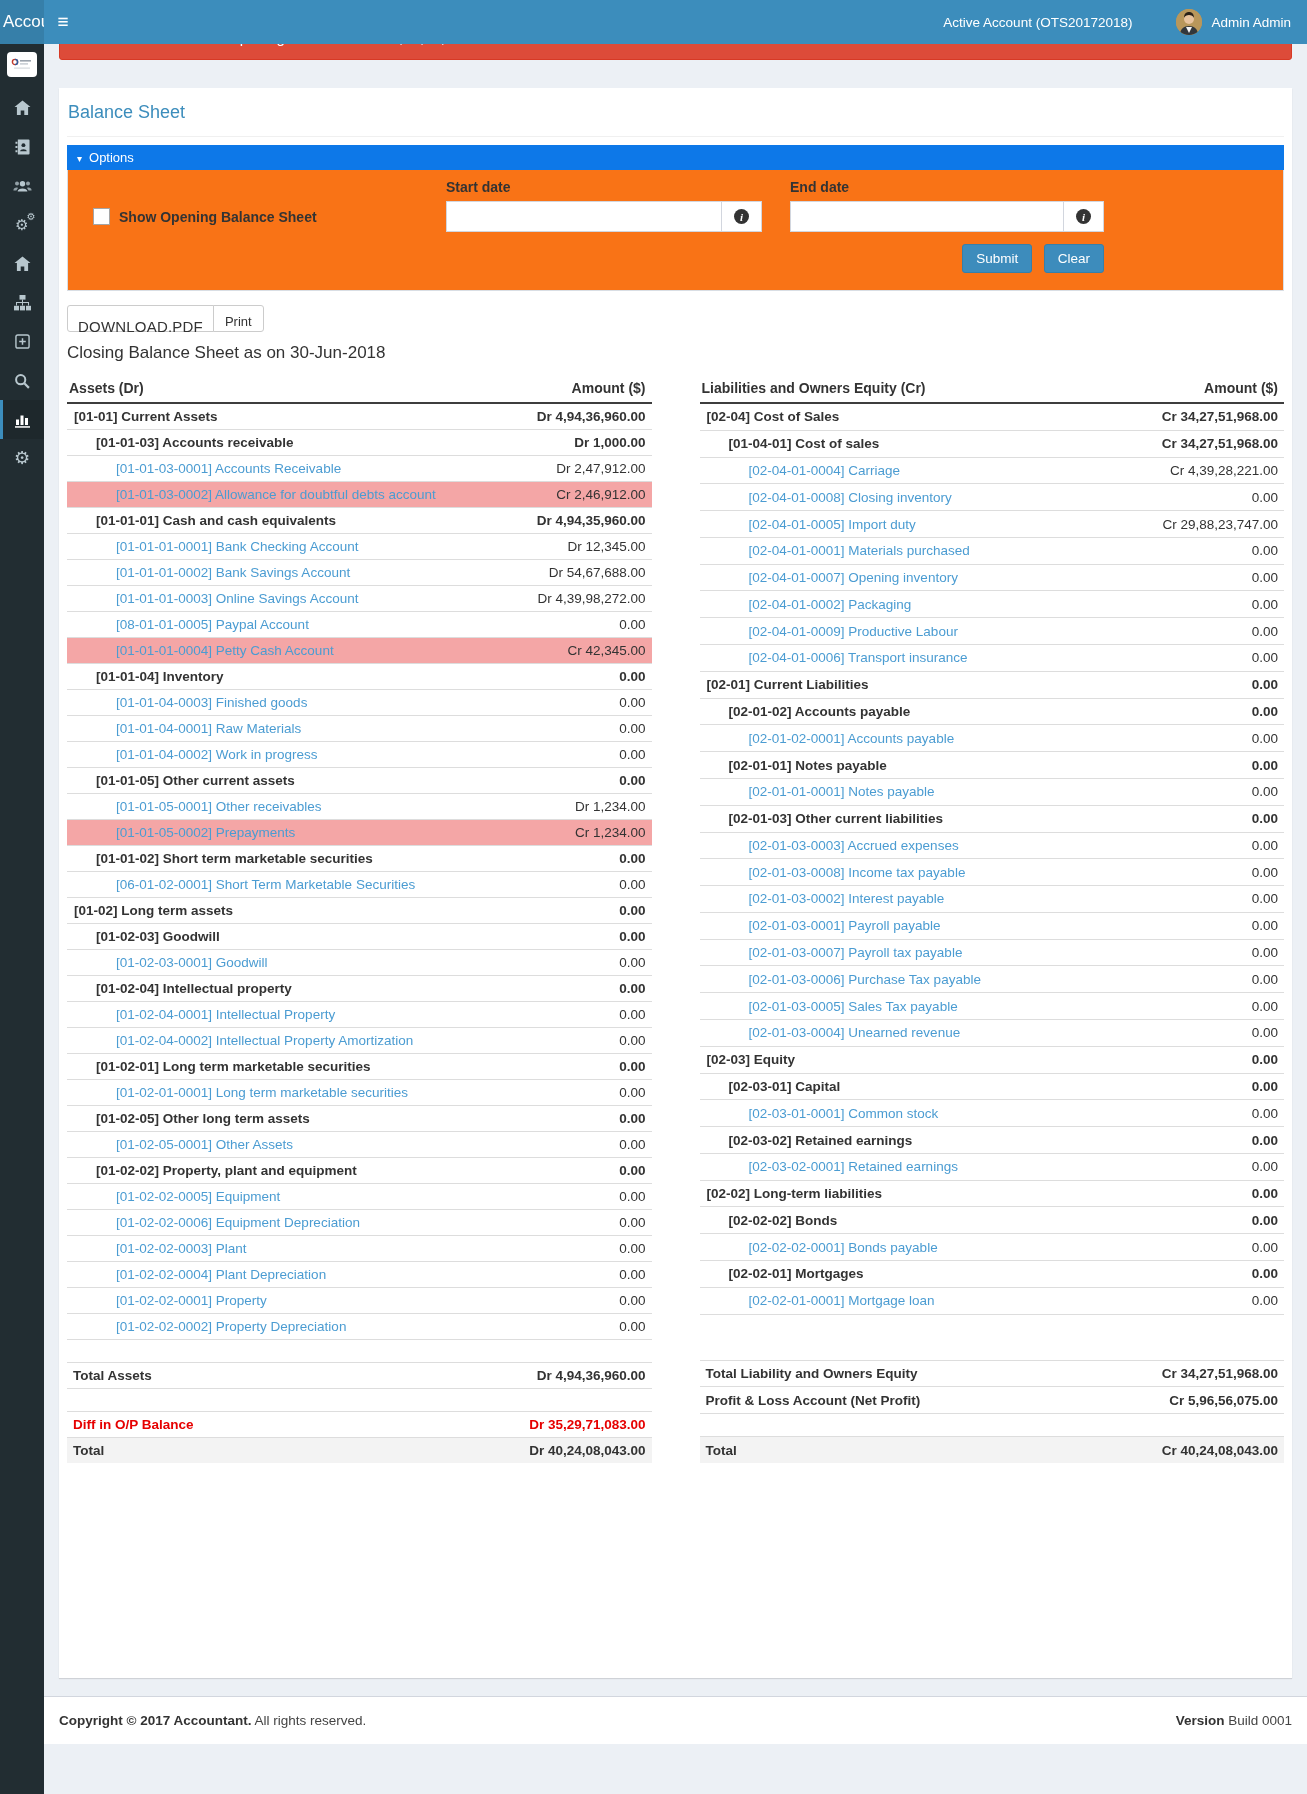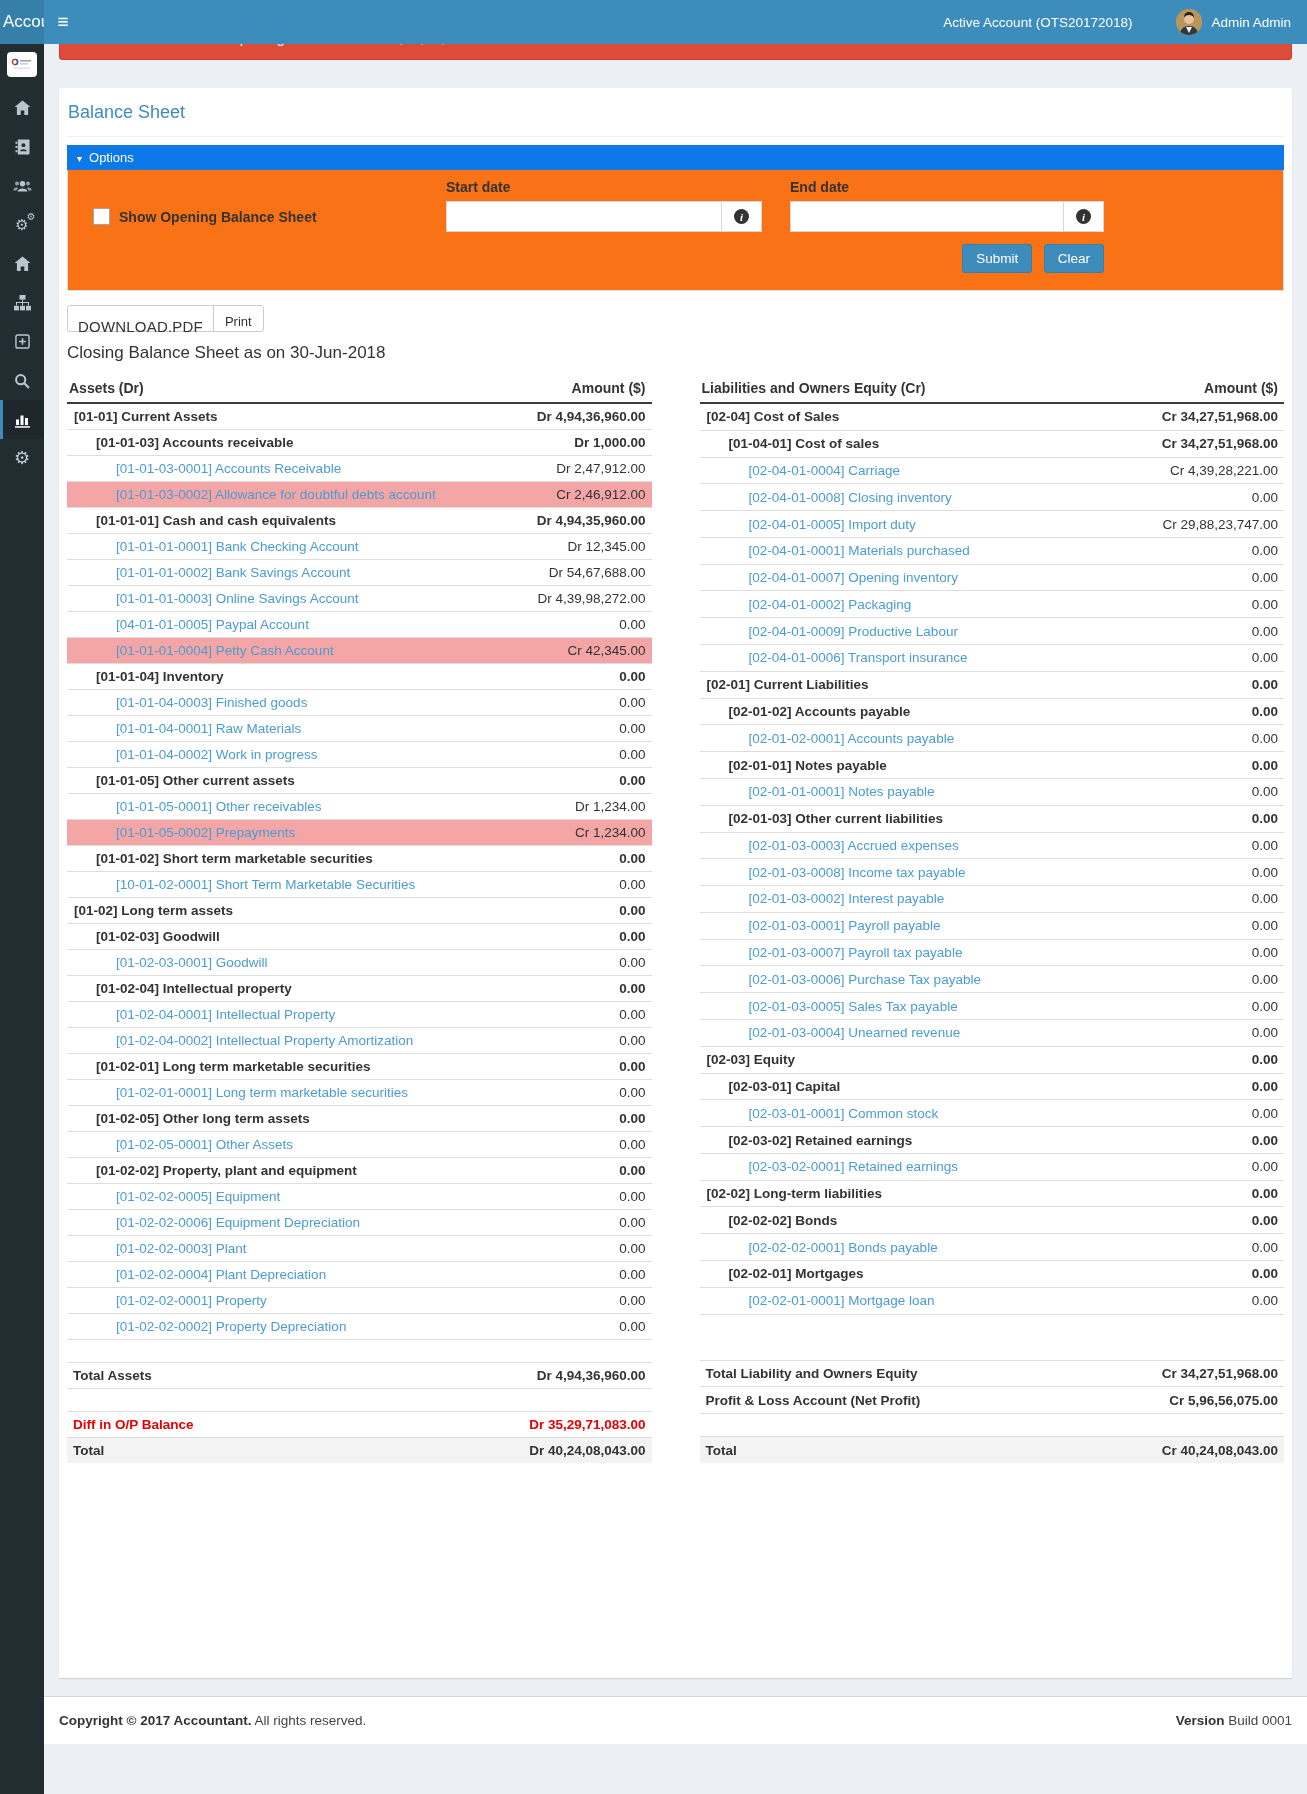--- a/index.html
+++ b/index.html
@@ -304,21 +304,21 @@
             </tr>
             <tr class="lvl3">
               <td class="lbl"><a href="#">[01-01-01-0002] Bank Savings Account</a></td>
               <td class="amount">Dr 54,67,688.00</td>
             </tr>
             <tr class="lvl3">
               <td class="lbl"><a href="#">[01-01-01-0003] Online Savings Account</a></td>
               <td class="amount">Dr 4,39,98,272.00</td>
             </tr>
             <tr class="lvl3">
-              <td class="lbl"><a href="#">[04-01-01-0005] Paypal Account</a></td>
+              <td class="lbl"><a href="#">[08-01-01-0005] Paypal Account</a></td>
               <td class="amount">0.00</td>
             </tr>
             <tr class="lvl3 neg">
               <td class="lbl"><a href="#">[01-01-01-0004] Petty Cash Account</a></td>
               <td class="amount">Cr 42,345.00</td>
             </tr>
             <tr class="lvl2">
               <td class="lbl">[01-01-04] Inventory</td>
               <td class="amount">0.00</td>
             </tr>
@@ -344,21 +344,21 @@
             </tr>
             <tr class="lvl3 neg">
               <td class="lbl"><a href="#">[01-01-05-0002] Prepayments</a></td>
               <td class="amount">Cr 1,234.00</td>
             </tr>
             <tr class="lvl2">
               <td class="lbl">[01-01-02] Short term marketable securities</td>
               <td class="amount">0.00</td>
             </tr>
             <tr class="lvl3">
-              <td class="lbl"><a href="#">[10-01-02-0001] Short Term Marketable Securities</a></td>
+              <td class="lbl"><a href="#">[06-01-02-0001] Short Term Marketable Securities</a></td>
               <td class="amount">0.00</td>
             </tr>
             <tr class="lvl1">
               <td class="lbl">[01-02] Long term assets</td>
               <td class="amount">0.00</td>
             </tr>
             <tr class="lvl2">
               <td class="lbl">[01-02-03] Goodwill</td>
               <td class="amount">0.00</td>
             </tr>

